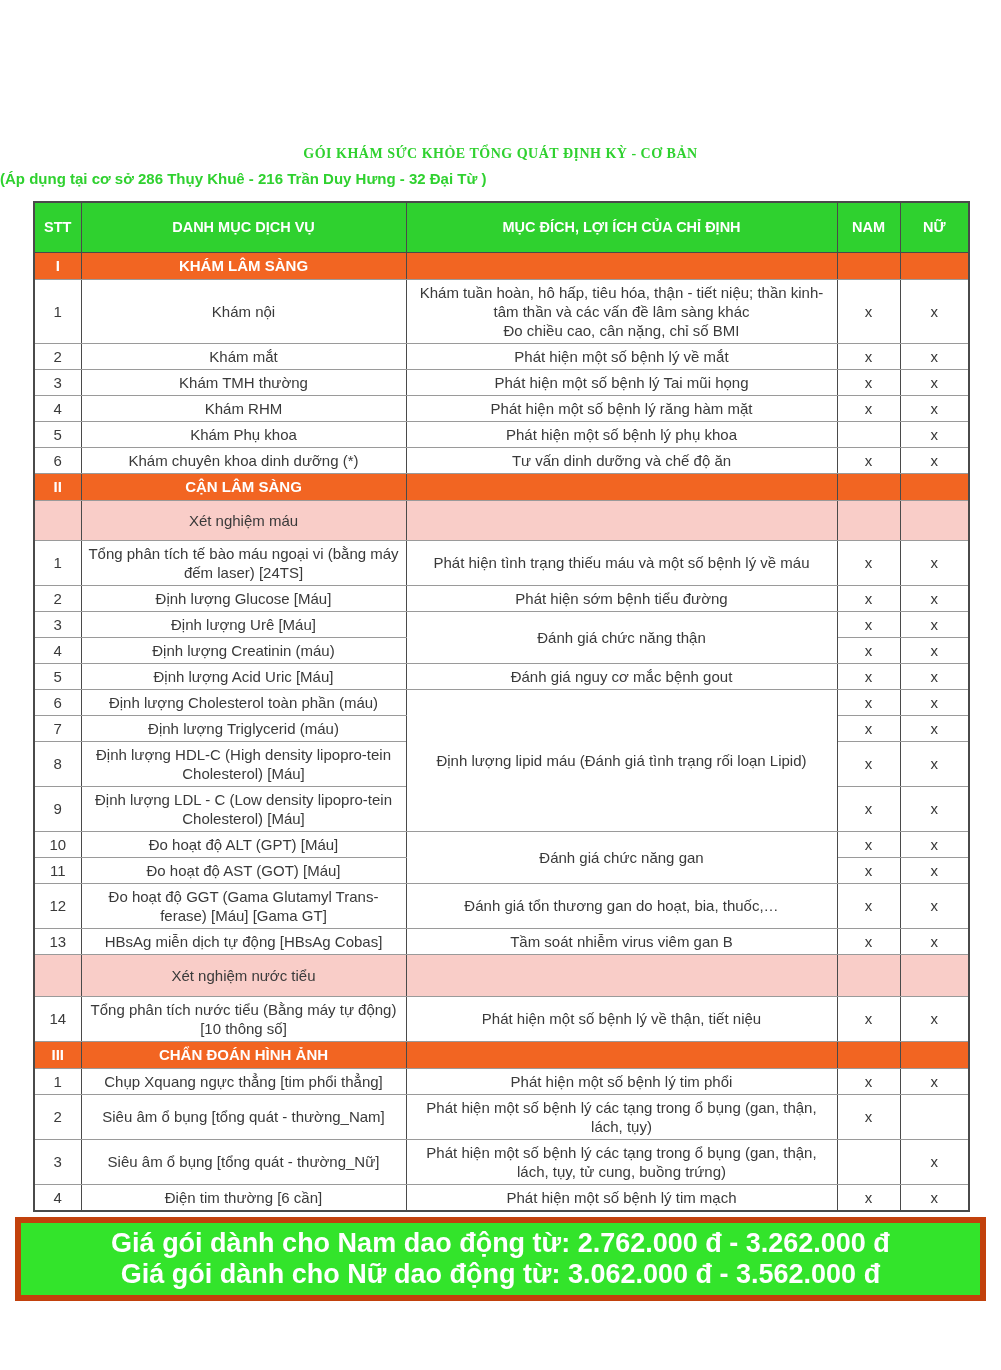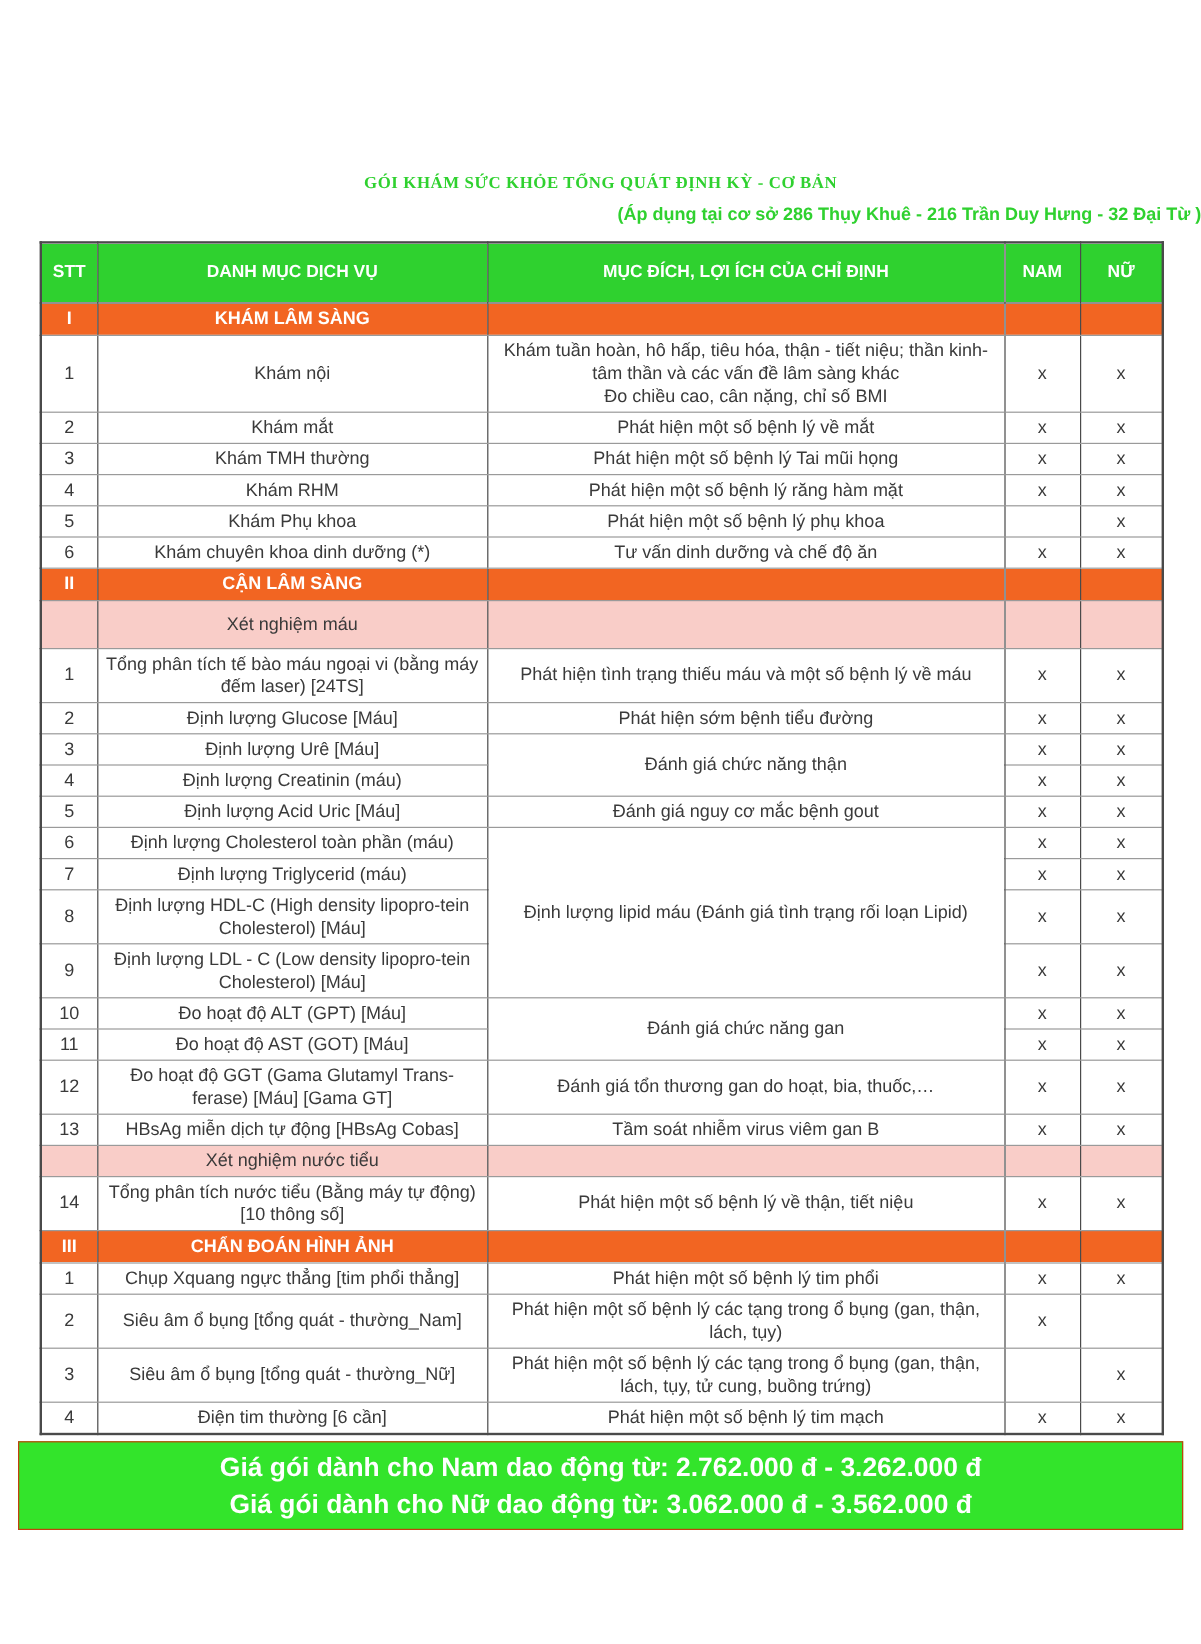--- a/index.html
+++ b/index.html
@@ -23,21 +23,21 @@
   .title{
     text-align:center;
     color:var(--green);
     font-family:"Liberation Serif", serif;
     font-weight:bold;
     font-size:14px;
     line-height:26px;
     letter-spacing:.5px;
   }
   .subtitle{
-    text-align:right;
+    text-align:left;
     color:var(--green);
     font-weight:bold;
     font-size:15px;
     line-height:20px;
     margin-top:2px;
   }
   table.pkg{
     border-collapse:collapse;
     table-layout:fixed;
     width:935px;
@@ -70,31 +70,31 @@
   .purpose{text-align:center;padding-left:9px;white-space:pre-line;}
   .mark{text-align:center;}
   tr.section td{
     background:var(--orange);
     color:#ffffff;
     font-weight:bold;
     height:27px;
   }
   tr.subsection td{
     background:var(--pink);
-    height:26px;
+    height:42px;
   }
   tr.subsection.tall td{height:40px;}
   .banner{
     margin:5px 15px 0 15px;
     background:var(--banner-green);
-    border:1px solid #c2410c;
+    border:6px solid #c2410c;
     color:#ffffff;
     text-align:center;
     font-weight:bold;
-    font-size:22px;
+    font-size:27px;
     line-height:31px;
     padding:5px 0;
   }
 </style>
 </head>
 <body>
 
 <div class="page">
   <div class="title">GÓI KHÁM SỨC KHỎE TỔNG QUÁT ĐỊNH KỲ - CƠ BẢN</div>
   <div class="subtitle">(Áp dụng tại cơ sở 286 Thụy Khuê - 216 Trần Duy Hưng - 32 Đại Từ )</div>

